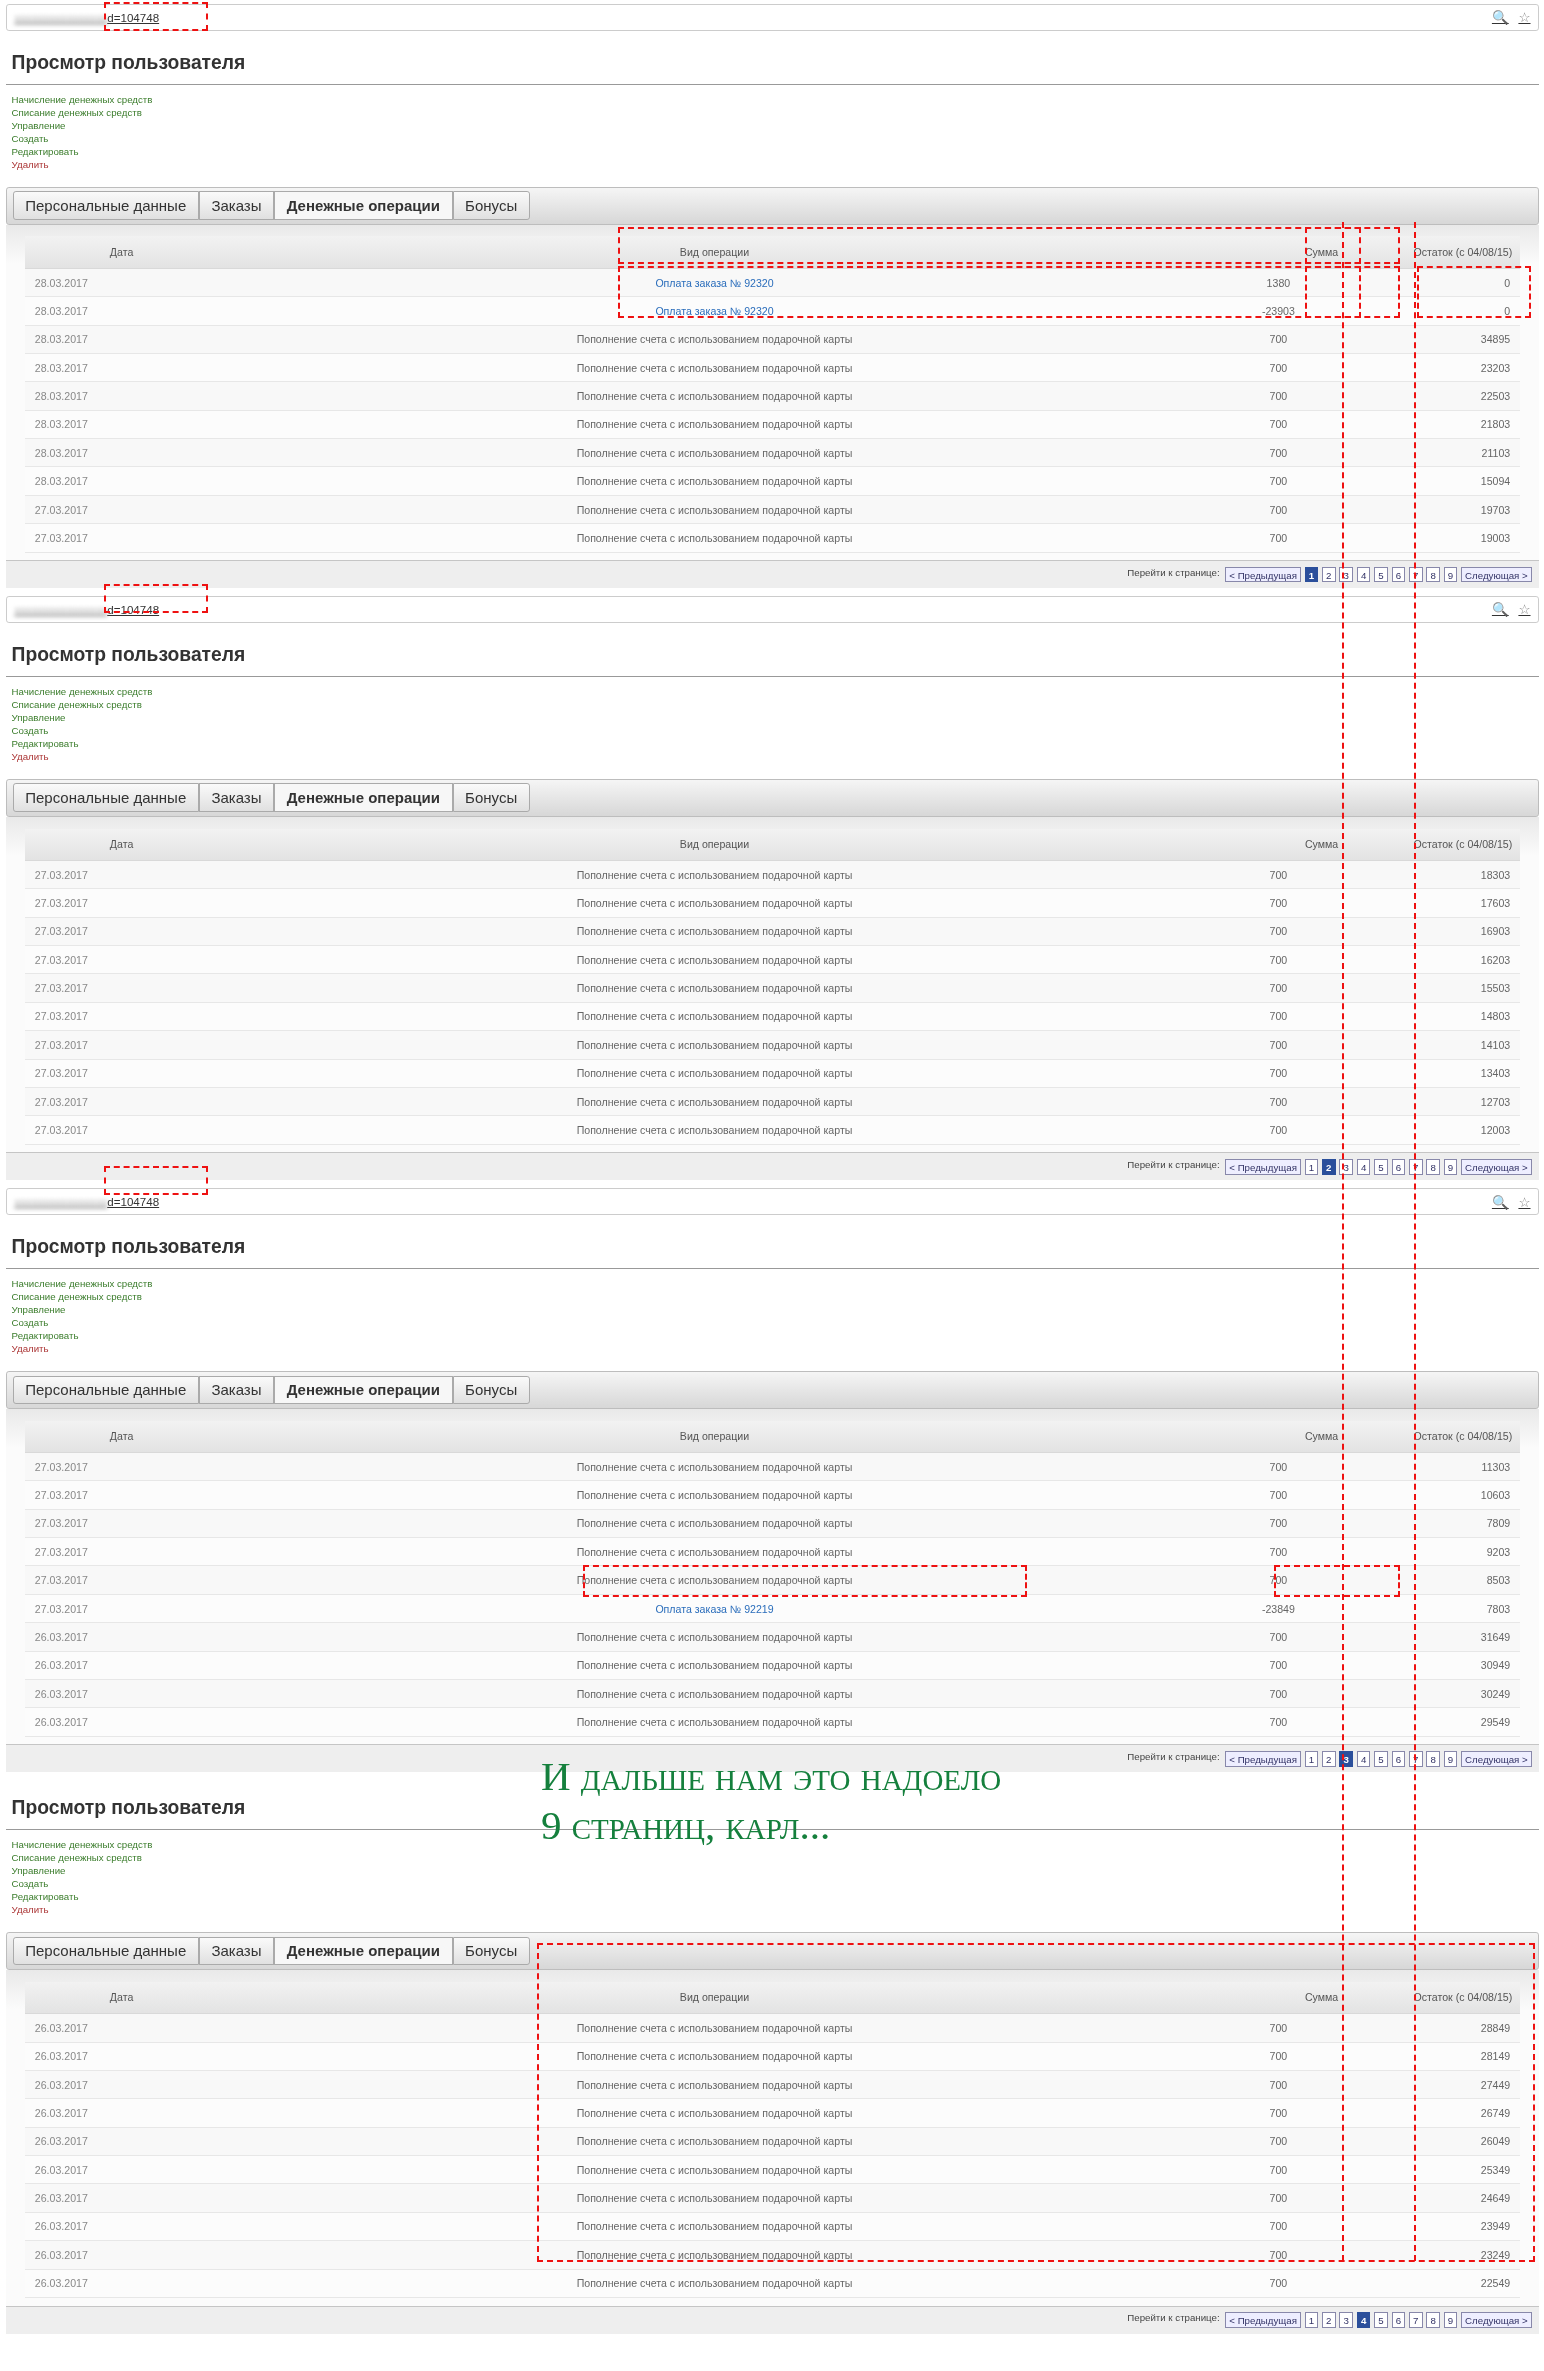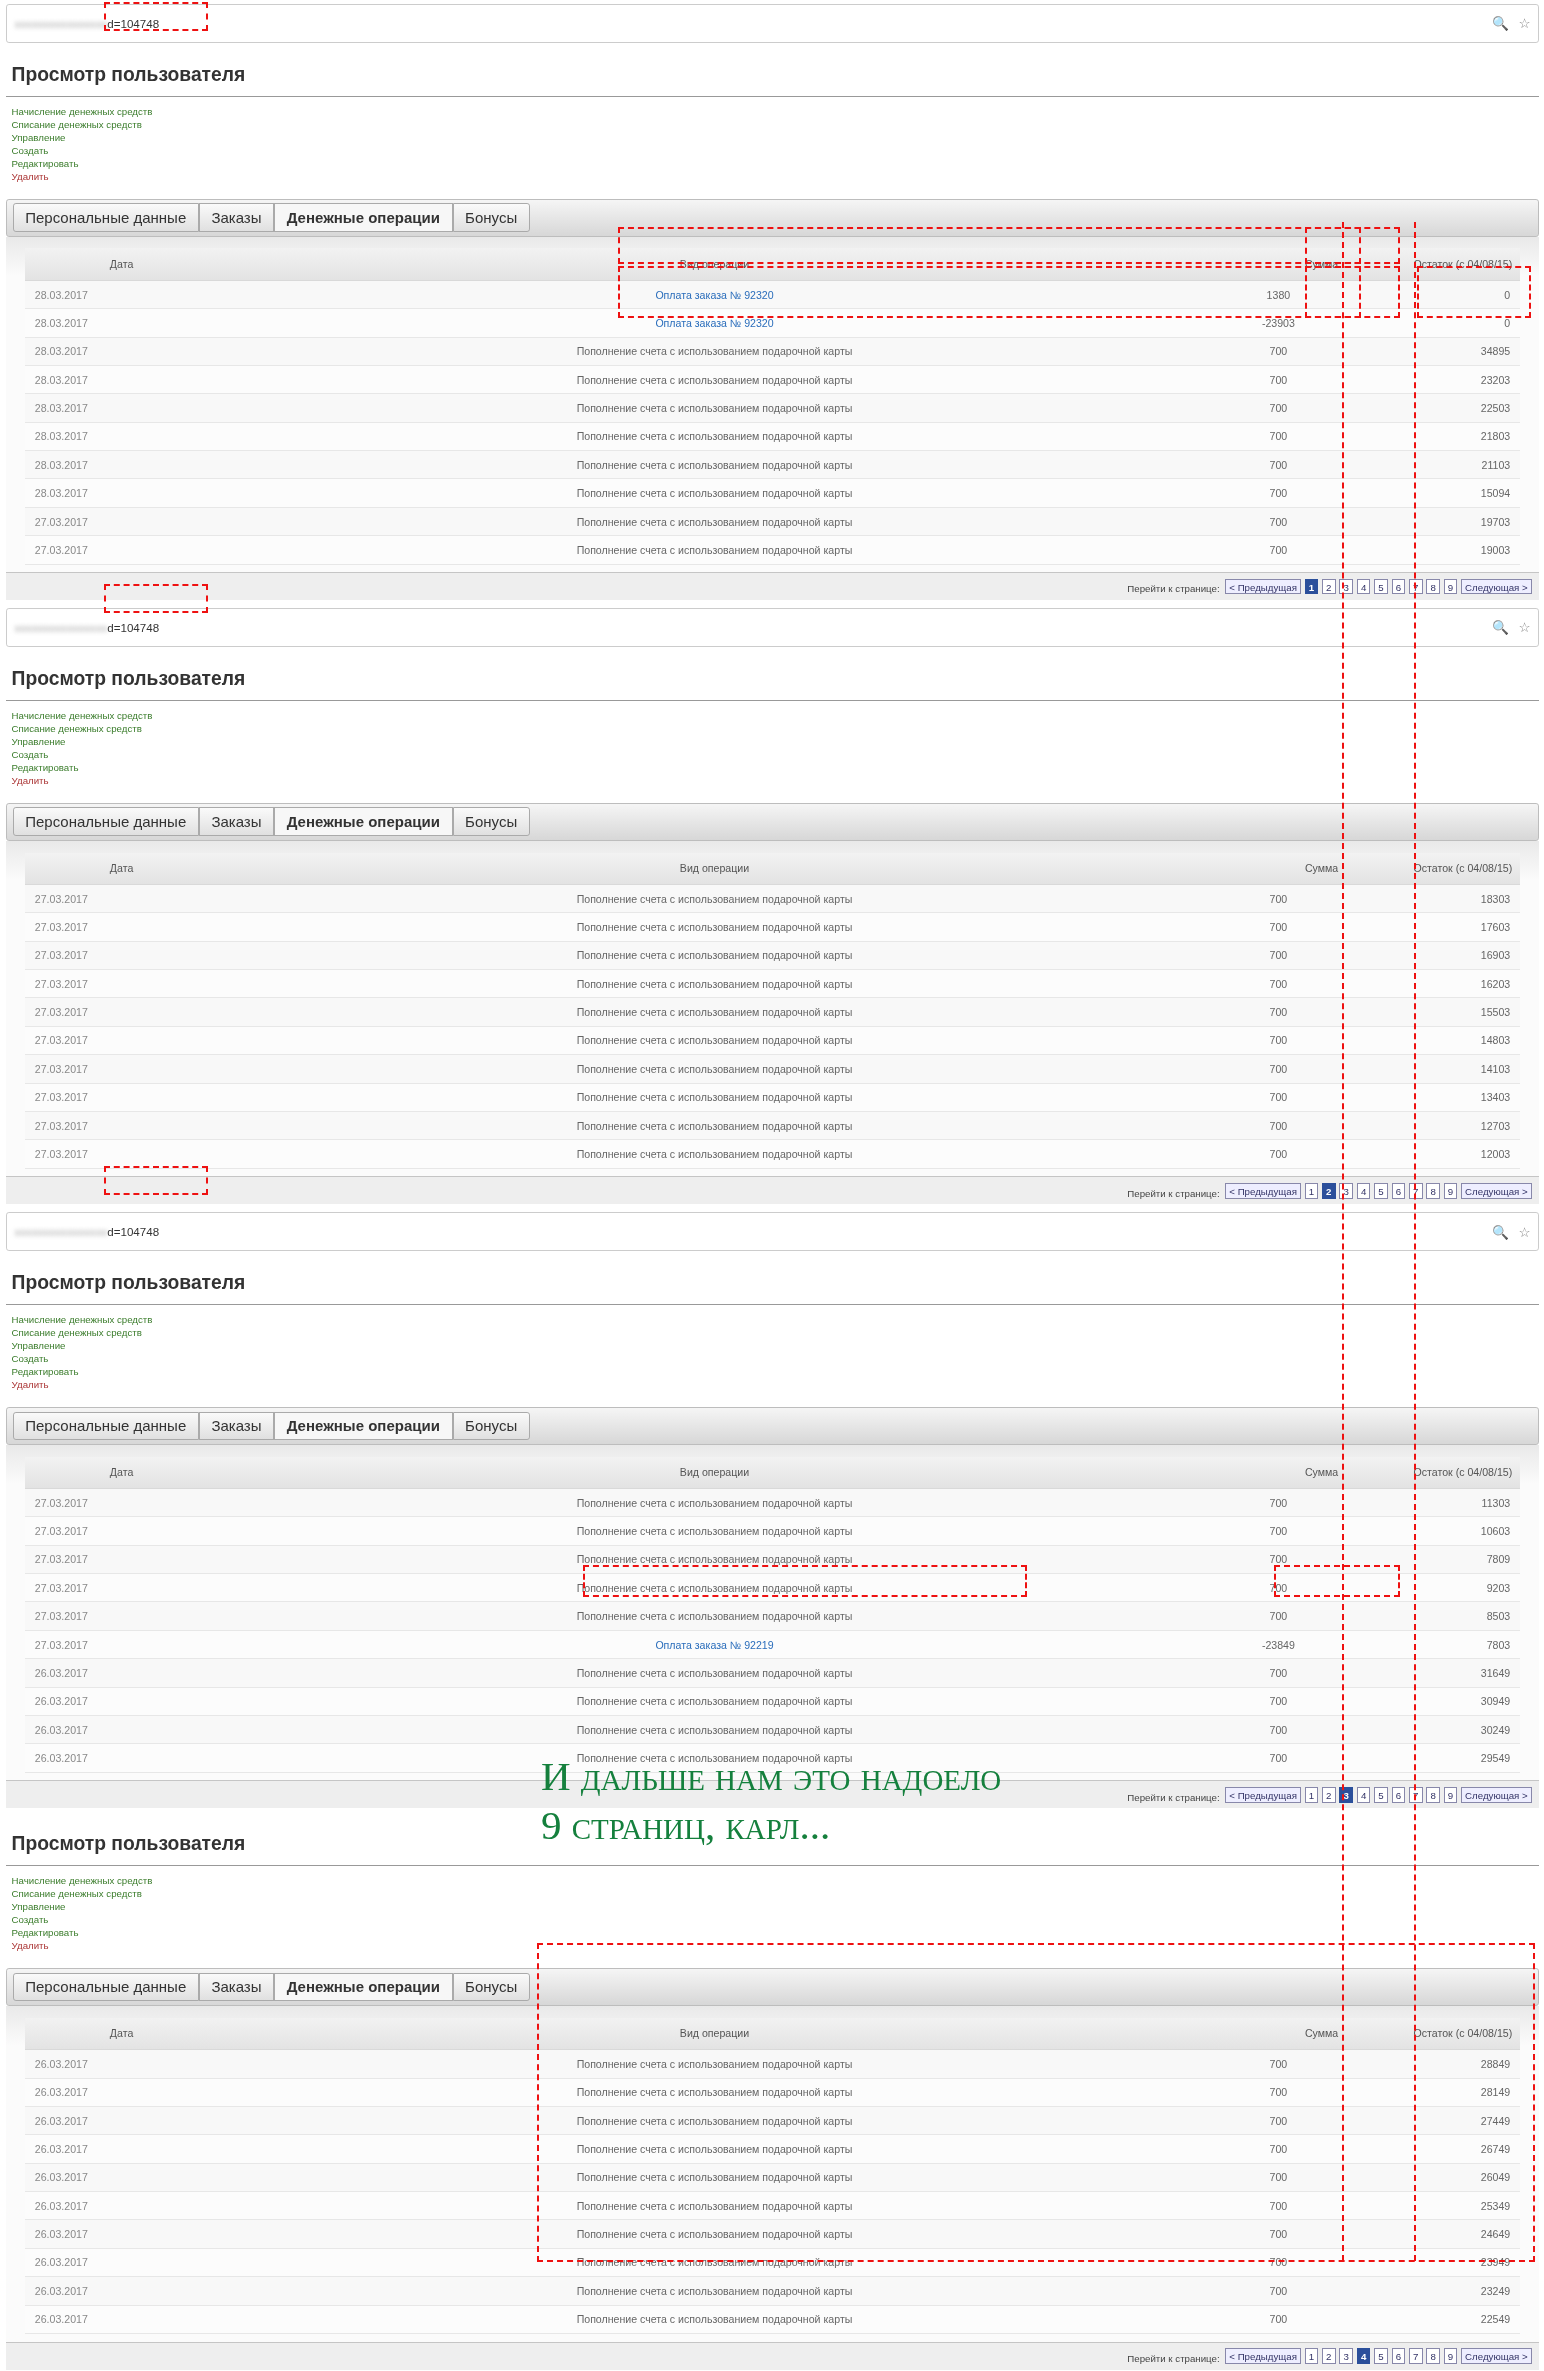--- a/index.html
+++ b/index.html
@@ -1,18 +1,18 @@
 <!DOCTYPE html>
 <html><head>
 <meta charset="utf-8">
 <style>
 * { margin: 0; padding: 0; box-sizing: border-box; }
 body { font-family: Arial, Helvetica, sans-serif; background: #fff; width: 1545px; }
 .panel { margin-bottom: 7.7px; background: #fff; position: relative; }
-.addr-bar { height: 39px; border: 1px solid #ccc; border-radius: 2.9px; margin: 3.9px 5.8px; display: flex; align-items: center; padding: 0 7.7px; background: #fff; font-size: 11.6px; color: #333; }
+.addr-bar { height: 27px; border: 1px solid #ccc; border-radius: 2.9px; margin: 3.9px 5.8px; display: flex; align-items: center; padding: 0 7.7px; background: #fff; font-size: 11.6px; color: #333; text-decoration: underline; }
 .addr-icons { margin-left: auto; display: flex; gap: 9.7px; color: #888; font-size: 13.5px; }
 .page-title { font-size: 19.3px; font-weight: bold; color: #333; padding: 17.4px 11.6px 9.7px; }
 .hr { border-top: 1px solid #999; margin: 0 5.8px; }
 .action-links { padding: 7.7px 11.6px 15.4px; font-size: 9.7px; line-height: 1.35; }
 .action-links div { color: #3a7c2b; }
 .action-links .del { color: #a33; }
 .tabbar-wrap { background: linear-gradient(#f5f5f5,#d7d7d7); border: 1px solid #bdbdbd; border-radius: 2.9px; margin: 0 5.8px; padding: 3.9px 5.8px; }
 .tabbar { display: flex; gap: 0; }
 .tab { font-size: 15px; padding: 4.8px 11.6px; border: 1px solid #aaa; background: linear-gradient(#fafafa,#e0e0e0); color: #333; cursor: pointer; }
 .tab:first-child { border-top-left-radius: 2.9px; border-bottom-left-radius: 2.9px; }
@@ -22,21 +22,21 @@
 .data-table { width: 100%; border-collapse: collapse; font-size: 10.6px; }
 .data-table th { font-weight: normal; color: #555; padding: 9.7px 7.7px; border-bottom: 1px solid #d9d9d9; background: linear-gradient(#f2f2f2,#e3e3e3); }
 .data-table th.right, .data-table td.right { text-align: right; }
 .data-table td { padding: 7.7px 9.7px; border-bottom: 1px solid #e7e7e7; color: #666; background: #f8f8f8; }
 .data-table tr:nth-child(even) td { background: #fcfcfc; }
 .data-table td.date { color: #888; width: 193px; }
 .data-table td.op { text-align: center; }
 .data-table td.pay-link { color: #2a6dbb; text-align: center; }
 .data-table td.sum { text-align: center; width: 135px; }
 .data-table td.bal { text-align: right; width: 174px; }
-.pager { display: flex; justify-content: flex-end; align-items: flex-end; gap: 3.9px; padding: 5.8px 7.7px; font-size: 9.7px; background: #eee; margin: 0 5.8px 1.9px; border-top: 1px solid #c5c5c5; }
+.pager { display: flex; justify-content: flex-end; align-items: flex-start; gap: 3.9px; padding: 5.8px 7.7px; font-size: 9.7px; background: #eee; margin: 0 5.8px 1.9px; border-top: 1px solid #c5c5c5; }
 .pager .lbl { color: #444; margin-right: 1.9px; }
 .pager .pg { display: inline-block; min-width: 13.5px; height: 15.4px; line-height: 15.4px; text-align: center; border: 1px solid #88a; background: #fff; color: #336; padding: 0 2.9px; cursor: pointer; }
 .pager .pg.active { background: #2b4f9b; color: #fff; border-color: #2b4f9b; font-weight: bold; }
 .pager .nav { background: #eef; }
 
 
 .ann { position: absolute; border: 2.9px dashed #e11; pointer-events: none; z-index: 50; }
 .ann-line-v { position: absolute; width: 0; border-left: 2.9px dashed #e11; pointer-events: none; z-index: 50; }
 .big-text { position: absolute; color: #15803d; font-family: Georgia, 'Times New Roman', serif; font-size: 41px; z-index: 60; pointer-events: none; font-variant: small-caps; }
 </style>

